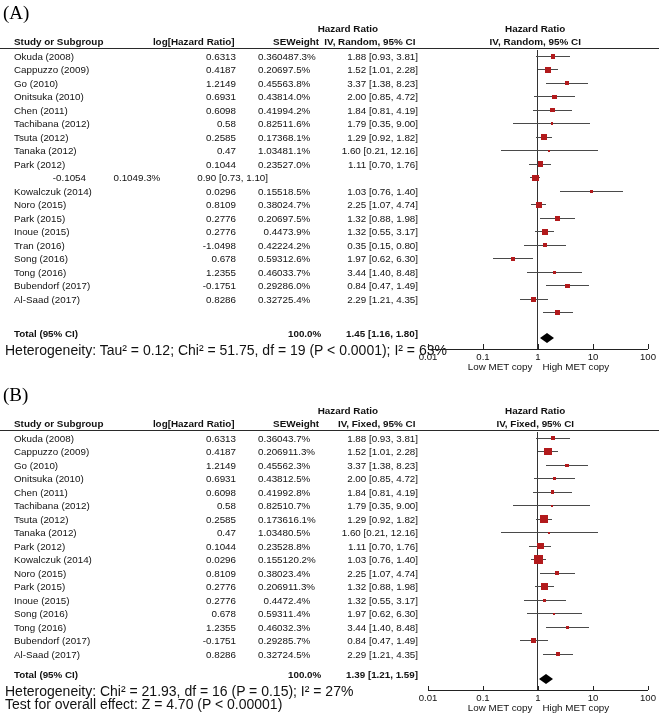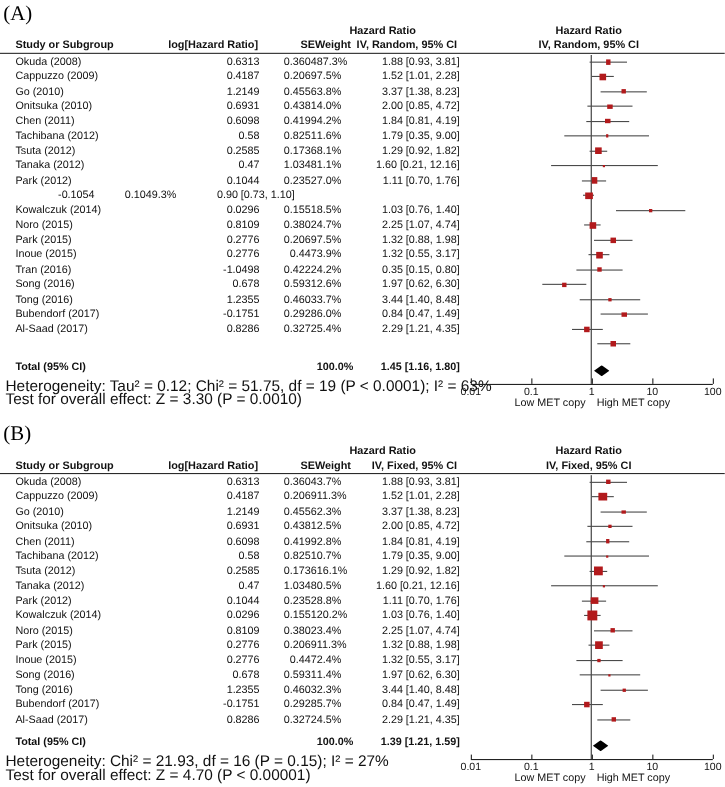--- a/index.html
+++ b/index.html
@@ -188,21 +188,20 @@
       </div>
     <div class="row total-row" style="top: 324.5px;">
       <span class="c-study">Total (95% CI)</span>
       <span class="c-loghr"></span>
       <span class="c-se"></span>
       <span class="c-weight">100.0%</span>
       <span class="c-ci">1.45 [1.16, 1.80]</span>
     </div>
     <div class="footnotes" style="top: 341.5px;">
       <div>Heterogeneity: Tau² = 0.12; Chi² = 51.75, df = 19 (P &lt; 0.0001); I² = 63%</div>
-      <div>Test for overall effect: Z = 3.30 (P = 0.0010)</div>
     </div>
   <div class="abs" style="left: 537.4px; top: 47.5px; width: 1px; height: 299px; background: rgb(51, 51, 51);"></div>
       <div class="abs" style="left: 536.267px; top: 53.65px; width: 33.6843px; height: 1.2px; background: rgb(74, 74, 74);"></div>
       <div class="abs" style="left: 550.754px; top: 51.9257px; width: 4.64855px; height: 4.64855px; background: rgb(178, 26, 28);"></div>
       <div class="abs" style="left: 538.238px; top: 67.15px; width: 19.4487px; height: 1.2px; background: rgb(74, 74, 74);"></div>
       <div class="abs" style="left: 545.126px; top: 64.8745px; width: 5.75109px; height: 5.75109px; background: rgb(178, 26, 28);"></div>
       <div class="abs" style="left: 545.693px; top: 80.65px; width: 42.6536px; height: 1.2px; background: rgb(74, 74, 74);"></div>
       <div class="abs" style="left: 564.973px; top: 79.2032px; width: 4.09365px; height: 4.09365px; background: rgb(178, 26, 28);"></div>
       <div class="abs" style="left: 534.118px; top: 94.15px; width: 40.9488px; height: 1.2px; background: rgb(74, 74, 74);"></div>
       <div class="abs" style="left: 552.457px; top: 92.65px; width: 4.2px; height: 4.2px; background: rgb(178, 26, 28);"></div>

